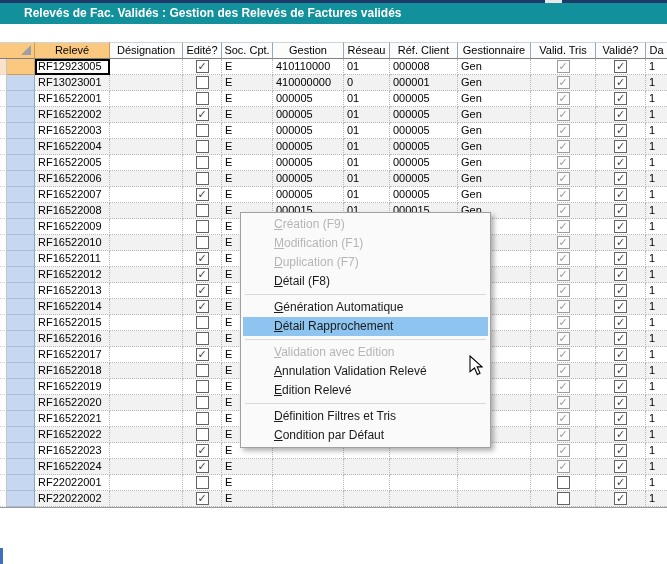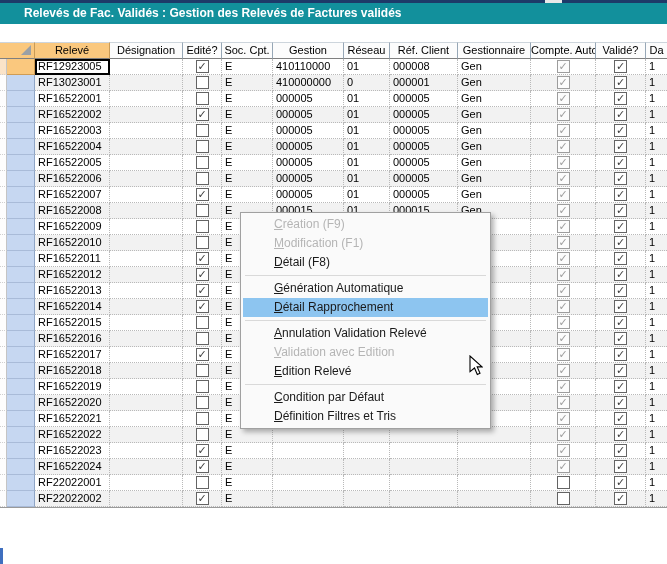--- a/index.html
+++ b/index.html
@@ -95,21 +95,21 @@
         <div class="corner-tri"></div>
       </div>
       <div class="hcell accent" style="width: 75px;">Relevé</div>
       <div class="hcell" style="width: 73px;">Désignation</div>
       <div class="hcell" style="width: 39px;">Edité?</div>
       <div class="hcell" style="width: 51px;">Soc. Cpt.</div>
       <div class="hcell" style="width: 71px;">Gestion</div>
       <div class="hcell" style="width: 46px;">Réseau</div>
       <div class="hcell" style="width: 68px;">Réf. Client</div>
       <div class="hcell" style="width: 73px;">Gestionnaire</div>
-      <div class="hcell" style="width: 65px;">Compte. Auto</div>
+      <div class="hcell" style="width: 65px;">Valid. Tris</div>
       <div class="hcell" style="width: 50px;">Validé?</div>
       <div class="hcell last" style="width: 21px;">Da</div>
     </div>
   <div id="grid-body">
       <div class="row">
         <div class="gutter current"></div>
         <div class="rowhead current"></div>
         <div class="cell focused" style="width: 75px;">RF12923005</div>
         <div class="cell" style="width: 73px;"></div>
         <div class="cell cbwrap" style="width: 39px;">
@@ -694,30 +694,31 @@
           <div class="cb">✓</div>
         </div>
         <div class="cell last" style="width: 21px;">1</div>
       </div>
     </div>
 </div>
 
 <div class="menu" id="context-menu">
     <div class="mi disabled"><u>C</u>réation (F9)</div>
     <div class="mi disabled"><u>M</u>odification (F1)</div>
+    <div class="mi disabled"><u>D</u>uplication (F7)</div>
     <div class="mi"><u>D</u>étail (F8)</div>
     <div class="msep"></div>
     <div class="mi"><u>G</u>énération Automatique</div>
     <div class="mi hl"><u>D</u>étail Rapprochement</div>
     <div class="msep"></div>
+    <div class="mi disabled"><u>V</u>alidation avec Edition</div>
     <div class="mi"><u>A</u>nnulation Validation Relevé</div>
-    <div class="mi disabled"><u>V</u>alidation avec Edition</div>
     <div class="mi"><u>E</u>dition Relevé</div>
     <div class="msep"></div>
+    <div class="mi"><u>D</u>éfinition Filtres et Tris</div>
     <div class="mi"><u>C</u>ondition par Défaut</div>
-    <div class="mi"><u>D</u>éfinition Filtres et Tris</div>
   </div>
 
 <svg class="cursor" viewBox="0 0 14 22">
   <polygon points="1,1 1,16.6 5.5,13 8.3,19.4 11,18.2 8.2,11.9 13,11.9" fill="#ffffff" stroke="#000000" stroke-width="1.1"></polygon>
 </svg>
 
 <div class="bottom-strip"></div>
 
 </body></html>

